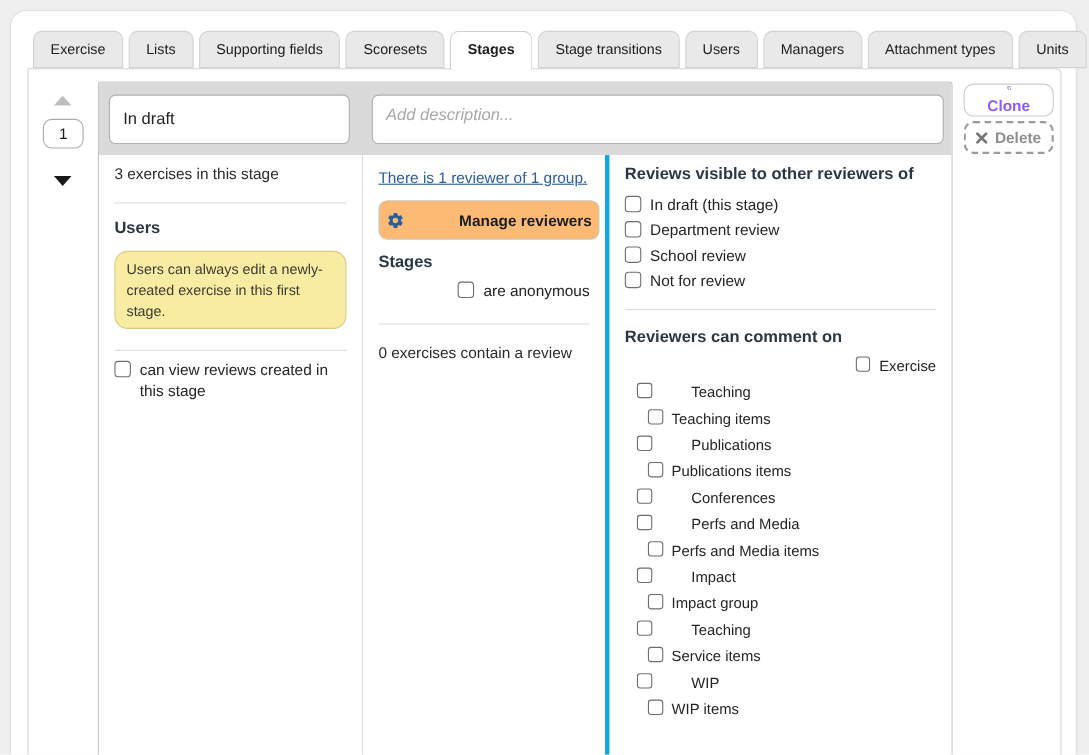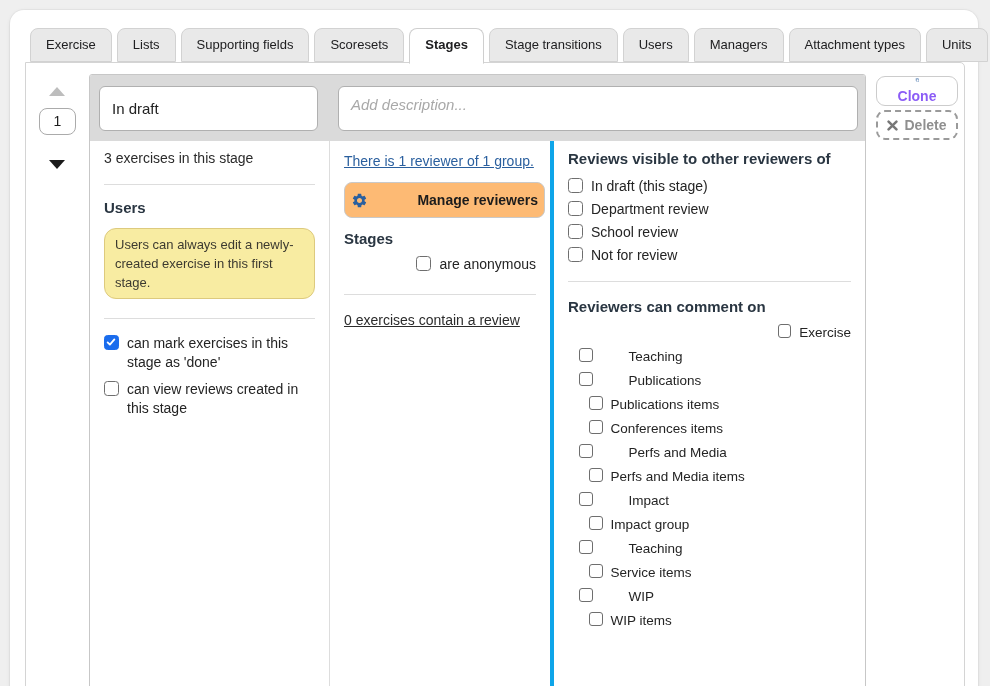--- a/index.html
+++ b/index.html
@@ -87,21 +87,21 @@
   .action-buttons { position:absolute; left:850px; top:13px; width:82px; }
   .btn-clone { display:flex; align-items:center; justify-content:center; gap:6px;
     width:82px; height:30px; background:#fff; border:1px solid #cccccc; border-radius:9px;
     font-family:"Liberation Sans", sans-serif; font-size:14px; font-weight:bold;
     color:#8b5cf6; cursor:pointer;flex-direction:column; }
   .btn-delete { margin-top:4px; display:flex; align-items:center; justify-content:center; gap:6px;
     width:82px; height:30px; background:transparent; border:2px dashed #9a9a9a; border-radius:9px;
     font-family:"Liberation Sans", sans-serif; font-size:14px; color:#8f8f8f; cursor:default;font-weight:bold; }
   .mt4 { margin-top:4px; } .mt8 { margin-top:8px;justify-content:flex-end; }
   .mt10 { margin-top:10px; } .mt12 { margin-top:12px; } .mt14 { margin-top:14px; }
-  .mt15 { margin-top:15px; } .mt16 { margin-top:16px; } .mt17 { margin-top:17px;text-decoration:underline; }
+  .mt15 { margin-top:15px; } .mt16 { margin-top:16px; } .mt17 { margin-top:17px; }
   .mt18 { margin-top:18px; } .mt19 { margin-top:19px; } .mt20 { margin-top:20px; }
 </style>
 </head>
 <body>
 
 <div class="outer-panel"></div>
 
 <div class="tabbar">
   <div class="tab">Exercise</div>
   <div class="tab">Lists</div>
@@ -129,28 +129,20 @@
     </div>
 
     <div class="card-body">
 
       <div class="col col-users">
         <div class="count-text mt4">3 exercises in this stage</div>
         <hr class="divider mt18">
         <h3 class="sec-heading mt14">Users</h3>
         <div class="note">Users can always edit a newly-created exercise in this first stage.</div>
         <hr class="divider mt19">
-        <label class="cb-row mt15">
-          <span class="cb checked">
-              <svg viewBox="0 0 16 16">
-                <path d="M3.5 8.5l3 3 6-7" fill="none" stroke="#ffffff" stroke-width="2.4" stroke-linecap="round" stroke-linejoin="round"></path>
-              </svg>
-            </span>
-          <span>can mark exercises in this stage as 'done'</span>
-        </label>
         <label class="cb-row mt8">
           <span class="cb"></span>
           <span>can view reviews created in this stage</span>
         </label>
       </div>
 
       <div class="col col-reviewers">
         <a class="rev-link">There is 1 reviewer of 1 group.</a>
         <button class="manage-btn">
           <svg width="17" height="17" viewBox="0 0 24 24">
@@ -189,31 +181,35 @@
         <h3 class="sec-heading mt16">Reviewers can comment on</h3>
 
         <label class="cb-row tree-row mt8">
           <span class="cb cb-sm"></span>
           <span>Exercise</span>
         </label>
         <label class="cb-row tree-row lvl1">
           <span class="cb cb-sm"></span>
           <span>Teaching</span>
         </label>
+        <label class="cb-row tree-row lvl2">
+          <span class="cb cb-sm"></span>
+          <span>Teaching items</span>
+        </label>
         <label class="cb-row tree-row lvl1">
           <span class="cb cb-sm"></span>
           <span>Publications</span>
         </label>
         <label class="cb-row tree-row lvl2">
           <span class="cb cb-sm"></span>
           <span>Publications items</span>
         </label>
-        <label class="cb-row tree-row lvl2">
-          <span class="cb cb-sm"></span>
-          <span>Conferences items</span>
+        <label class="cb-row tree-row lvl1">
+          <span class="cb cb-sm"></span>
+          <span>Conferences</span>
         </label>
         <label class="cb-row tree-row lvl1">
           <span class="cb cb-sm"></span>
           <span>Perfs and Media</span>
         </label>
         <label class="cb-row tree-row lvl2">
           <span class="cb cb-sm"></span>
           <span>Perfs and Media items</span>
         </label>
         <label class="cb-row tree-row lvl1">

